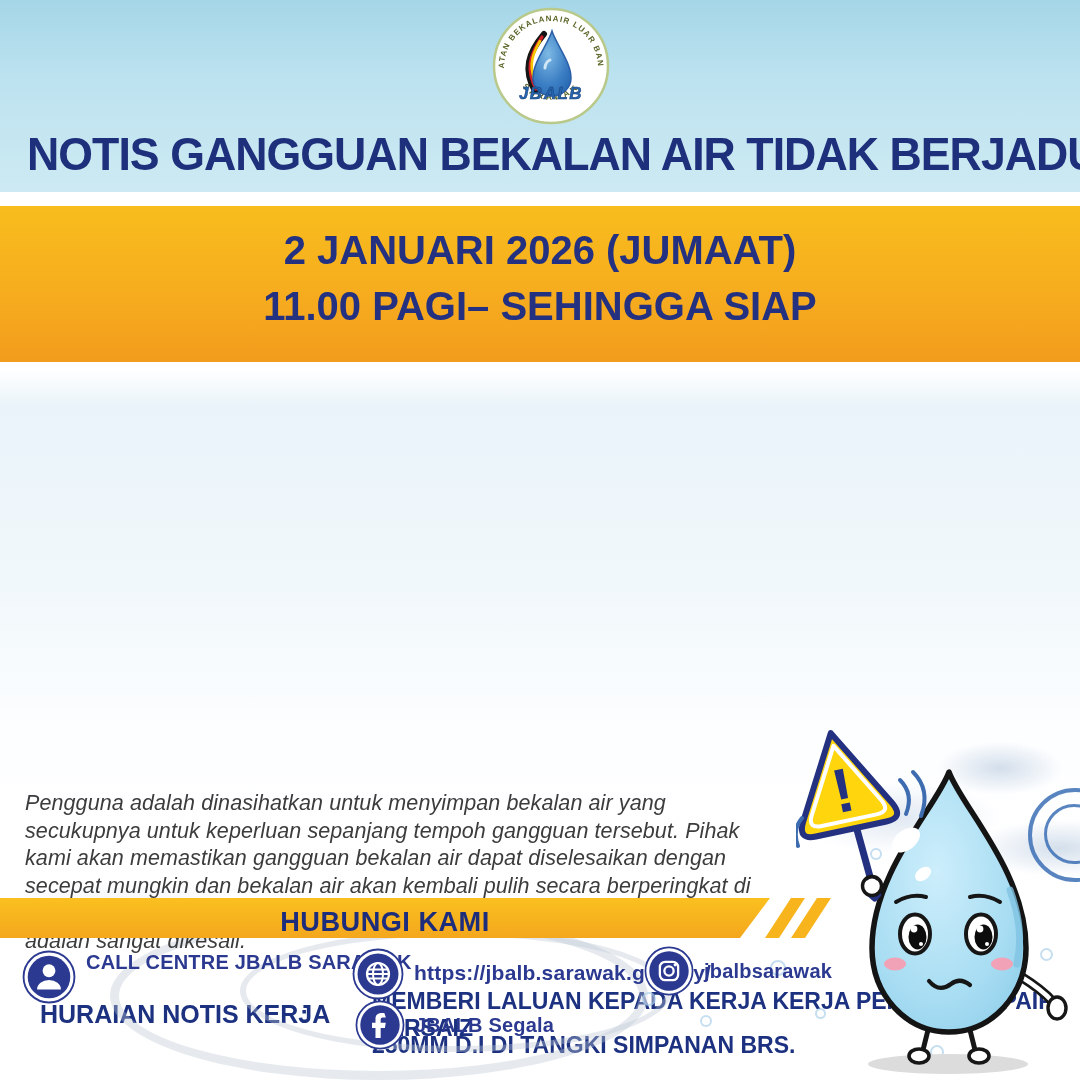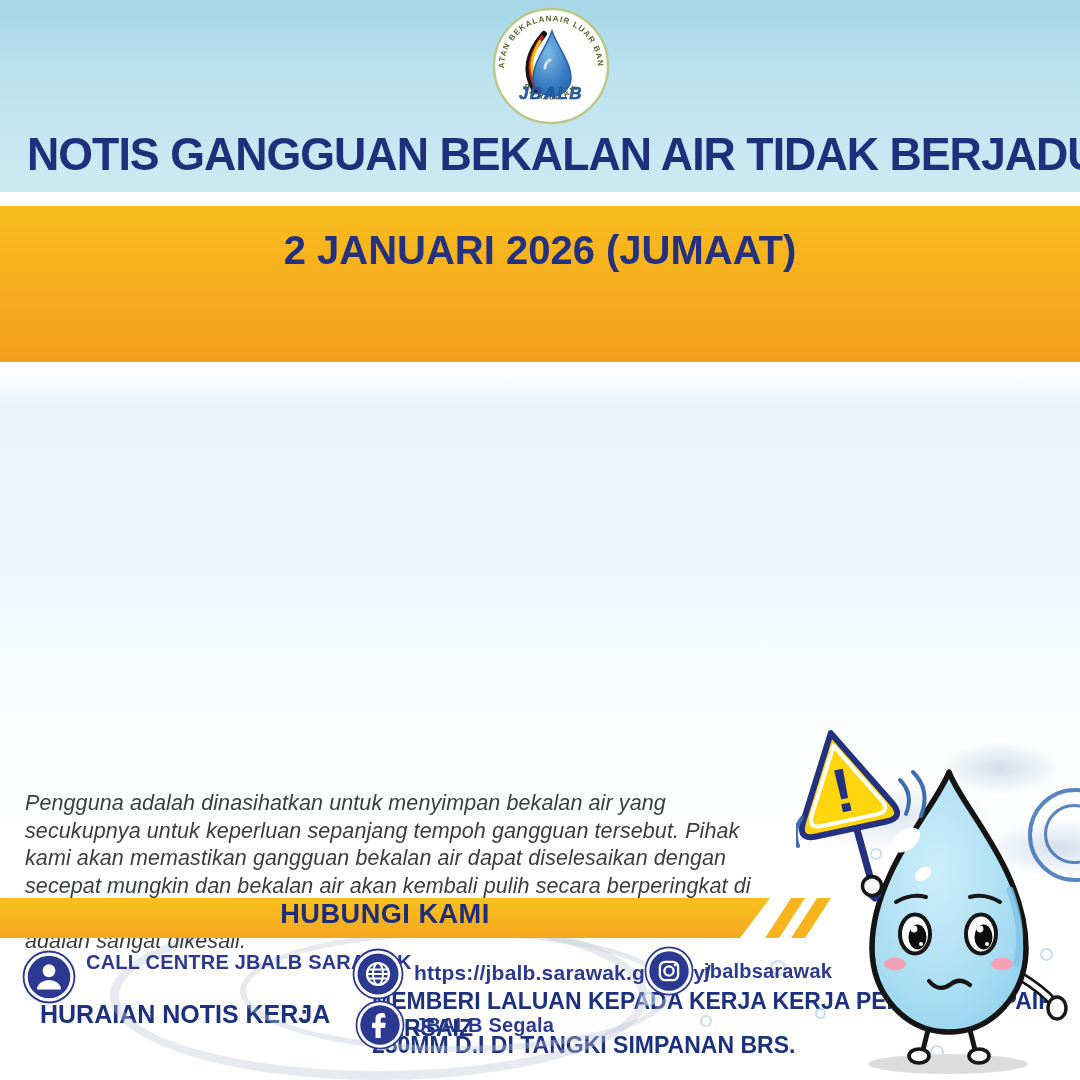--- a/index.html
+++ b/index.html
@@ -64,21 +64,21 @@
   .arc2{left:1044px;top:804px;width:54px;height:54px;border-width:3px;}
   .swirl{position:absolute;border-radius:50%;border:9px solid rgba(190,200,212,.38);z-index:1;}
   .swirl1{left:110px;top:912px;width:520px;height:150px;}
   .swirl2{left:240px;top:930px;width:420px;height:110px;border-width:6px;}
   .bubble{position:absolute;border-radius:50%;border:2px solid rgba(150,195,228,.55);background:rgba(255,255,255,.4);z-index:2;}
   
   .contact-band{
     position:absolute;left:0;top:898px;width:770px;height:40px;z-index:5;
     background:linear-gradient(180deg,#fac01f,#f4a71d);
     clip-path:polygon(0 0,770px 0,740px 100%,0 100%);
-    display:flex;align-items:flex-start;justify-content:center;
+    display:flex;align-items:flex-end;justify-content:center;
   }
   .contact-band .heading{font-size:28px;font-weight:700;color:#1d2d7c;letter-spacing:.5px;transform:scaleX(.97);}
   .stripe{position:absolute;top:898px;width:14px;height:40px;background:#f8b41d;transform:skewX(-33deg);z-index:5;}
   .stripe1{left:778px;}
   .stripe2{left:804px;}
   
   .contact-item{position:absolute;display:flex;align-items:flex-start;z-index:6;}
   .ci-icon{flex:0 0 auto;}
   .ci-text{margin-left:10px;color:#2b3990;font-weight:700;}
   .ci-line{font-size:20px;line-height:24px;white-space:nowrap;letter-spacing:.2px;}
@@ -121,20 +121,21 @@
       </g>
       <path d="M61,25 C57,38 42,56 42,72 a19,18 0 0 0 38,0 C80,56 65,38 61,25 Z" fill="url(#logoDrop)" stroke="#2a5ea8" stroke-width="1.5"></path>
       <path d="M54,62 a8,9 0 0 1 5,-8" fill="none" stroke="#cfe6f6" stroke-width="3" stroke-linecap="round"></path>
       <text x="60" y="93" text-anchor="middle" font-size="17" font-weight="700" font-style="italic" fill="#2465ae" stroke="#1b3f77" stroke-width="0.5" letter-spacing="1.5">JBALB</text>
     </svg>
     <div class="title">NOTIS GANGGUAN BEKALAN AIR TIDAK BERJADUAL</div>
   </div>
 
   <div class="dateband">
     <div class="line">2 JANUARI 2026 (JUMAAT)</div>
+    <div class="line">11.00 PAGI– SEHINGGA SIAP</div>
   </div>
 
   <div class="info">
     <div class="region-row">
       <span class="region-bahagian">BAHAGIAN : KUCHING</span>
       <span class="region-daerah">DAERAH : PADAWAN</span>
     </div>
     <div class="label-navy row-kawasan-label">KAWASAN TERJEJAS</div>
     <div class="label-navy row-kawasan-colon">:</div>
     <div class="label-navy row-kawasan-value">KAWASAN BENGOH RESETLEMNT SCHEME</div>

